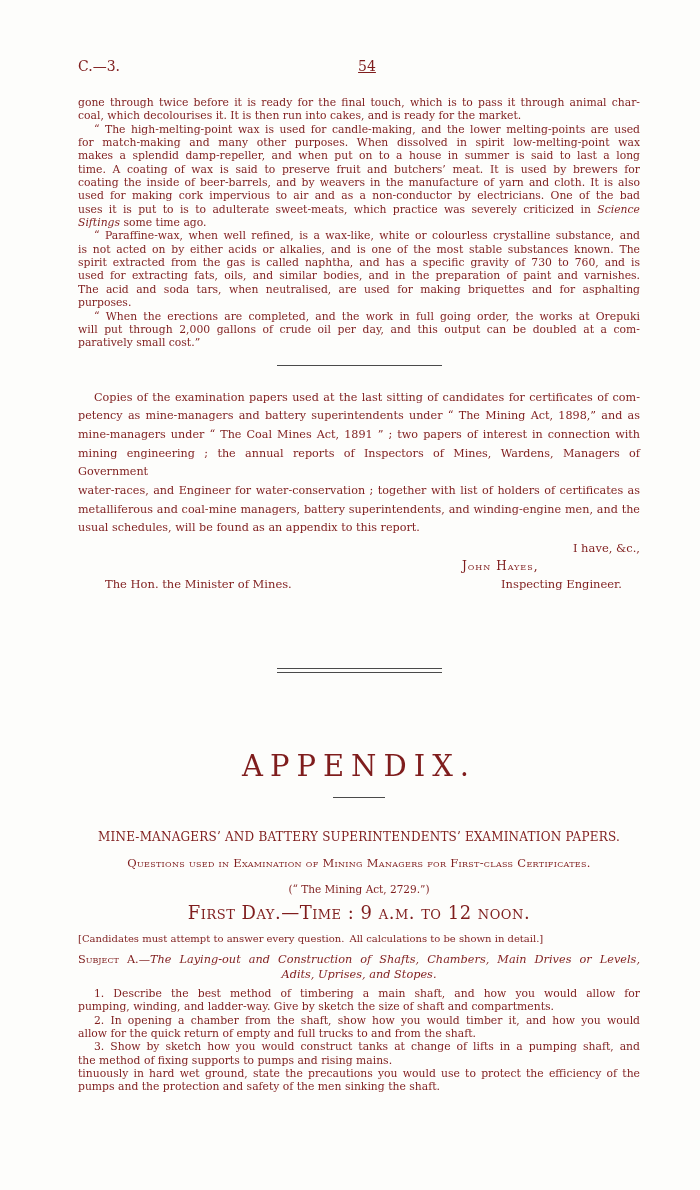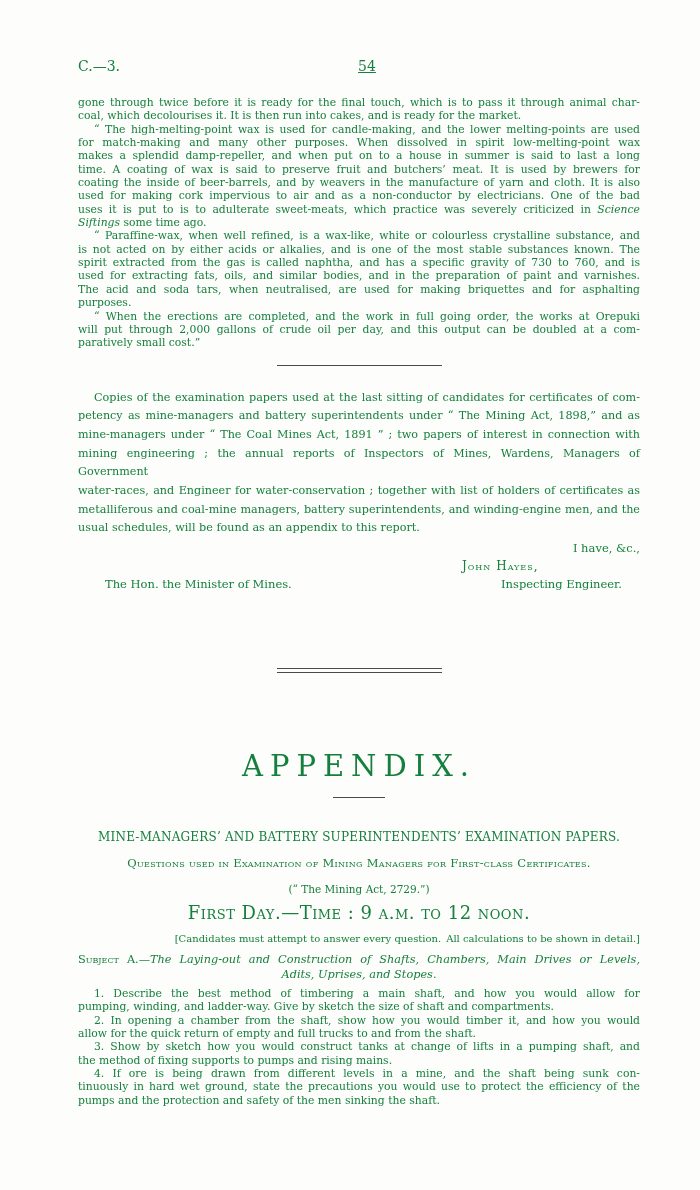--- a/index.html
+++ b/index.html
@@ -1,21 +1,21 @@
 <!DOCTYPE html>
 <html><head>
 <meta charset="utf-8">
 <style>
   html, body { margin: 0; padding: 0; background: #ffffff; }
   .page {
     position: relative;
     width: 700px;
     height: 1190px;
     background: #fdfdfb;
-    color: #15803d;
+    color: #7f1d1d;
     font-family: "DejaVu Serif", "Liberation Serif", serif;
     overflow: hidden;
   }
   .header-row {
     position: absolute;
     top: 58px; left: 78px; width: 562px;
     font-size: 14px;
   }
   .doc-ref { position: absolute; left: 0; top: 0; }
   .page-num { position: absolute; left: 16px; right: 0; text-align: center; top: 0; text-decoration: underline; }
@@ -48,21 +48,21 @@
     white-space: nowrap;
   }
   .rule-small {
     width: 52px; margin: 14px auto 0 auto;
     border: 0; border-top: 1px solid #4a4a4a; height: 0;
   }
   .h-main { margin-top: 31px; text-align: center; font-size: 12px; line-height: 16px; white-space: nowrap; letter-spacing: 0.2px; }
   .h-sub  { margin-top: 11px; text-align: center; font-size: 11.5px; line-height: 15px; font-variant: small-caps; white-space: nowrap; letter-spacing: 0.3px; }
   .h-act  { margin-top: 12px; text-align: center; font-size: 10.5px; line-height: 13px; }
   .h-sess { margin-top: 9px; text-align: center; font-size: 18px; line-height: 15px; font-variant: small-caps; letter-spacing: 0.5px; }
-  .h-note { margin-top: 12px; text-align: right; font-size: 10px; line-height: 13px; }
+  .h-note { margin-top: 12px; text-align: left; font-size: 10px; line-height: 13px; }
   .subject-block { margin-top: 7px; font-size: 11.3px; line-height: 15px; }
   .questions-block { margin-top: 5px; font-size: 10.8px; line-height: 13.3px; }
 </style>
 </head>
 <body>
 
 <div class="page">
 
   <div class="header-row">
     <span class="doc-ref">C.—3.</span>
@@ -142,20 +142,19 @@
         </div>
       <div>
           <div class="line jl ind"><span class="">2. In opening a chamber from the shaft, show how you would timber it, and how you would</span></div>
           <div class="line"><span class="">allow for the quick return of empty and full trucks to and from the shaft.</span></div>
         </div>
       <div>
           <div class="line jl ind"><span class="">3. Show by sketch how you would construct tanks at change of lifts in a pumping shaft, and</span></div>
           <div class="line"><span class="">the method of fixing supports to pumps and rising mains.</span></div>
         </div>
       <div>
-          <div class="line jl ind"><span class="">4. If ore is being drawn from different levels in a mine, and the shaft being sunk con-</span></div>
           <div class="line jl"><span class="">tinuously in hard wet ground, state the precautions you would use to protect the efficiency of the</span></div>
           <div class="line"><span class="">pumps and the protection and safety of the men sinking the shaft.</span></div>
         </div>
     </div>
 
   </div>
 </div>
 
 </body></html>

